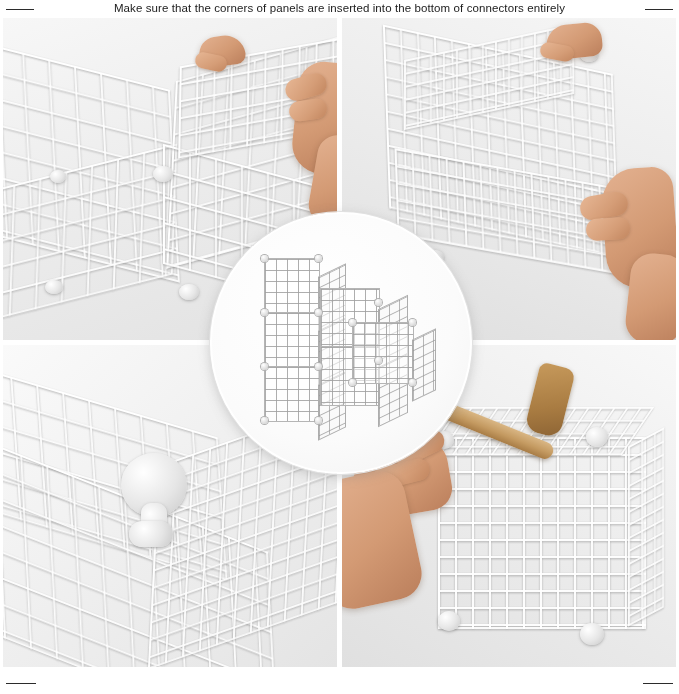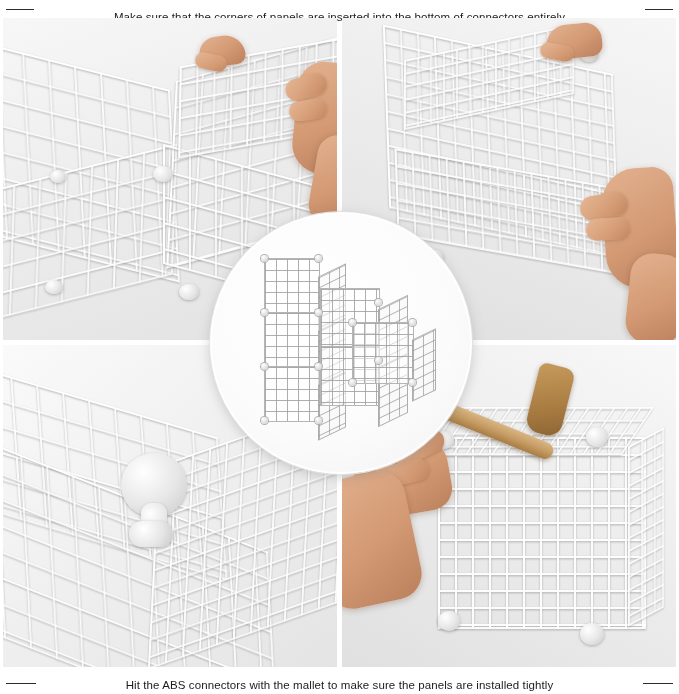--- a/index.html
+++ b/index.html
@@ -25,21 +25,21 @@
   .caption {
     position: absolute;
     left: 0;
     width: 679px;
     text-align: center;
     font-size: 11.5px;
     color: #1c1c1c;
     letter-spacing: 0.1px;
     white-space: nowrap;
   }
-  .caption-top { top: 11px; }
+  .caption-top { top: 2px; }
   .caption-bottom { bottom: 3px; }
 
   
   .rule {
     position: absolute;
     height: 1px;
     background: #2b2b2b;
   }
   .rule-tl { top: 9px; left: 6px; width: 28px; }
   .rule-tr { top: 9px; right: 6px; width: 28px; }
@@ -288,17 +288,16 @@
       <div class="node" style="left:103px; top:203px;"></div>
       <div class="node" style="left:137px; top:105px;"></div>
       <div class="node" style="left:197px; top:105px;"></div>
       <div class="node" style="left:137px; top:165px;"></div>
       <div class="node" style="left:197px; top:165px;"></div>
       <div class="node" style="left:163px; top:85px;"></div>
       <div class="node" style="left:163px; top:143px;"></div>
     </div>
   </div>
 
-  <div class="caption caption-bottom">Hit the ABS connectors with the mallet to make sure the panels are installed tightly</div>
   <div class="rule rule-bl"></div>
   <div class="rule rule-br"></div>
 
 </div>
 
 </body></html>

